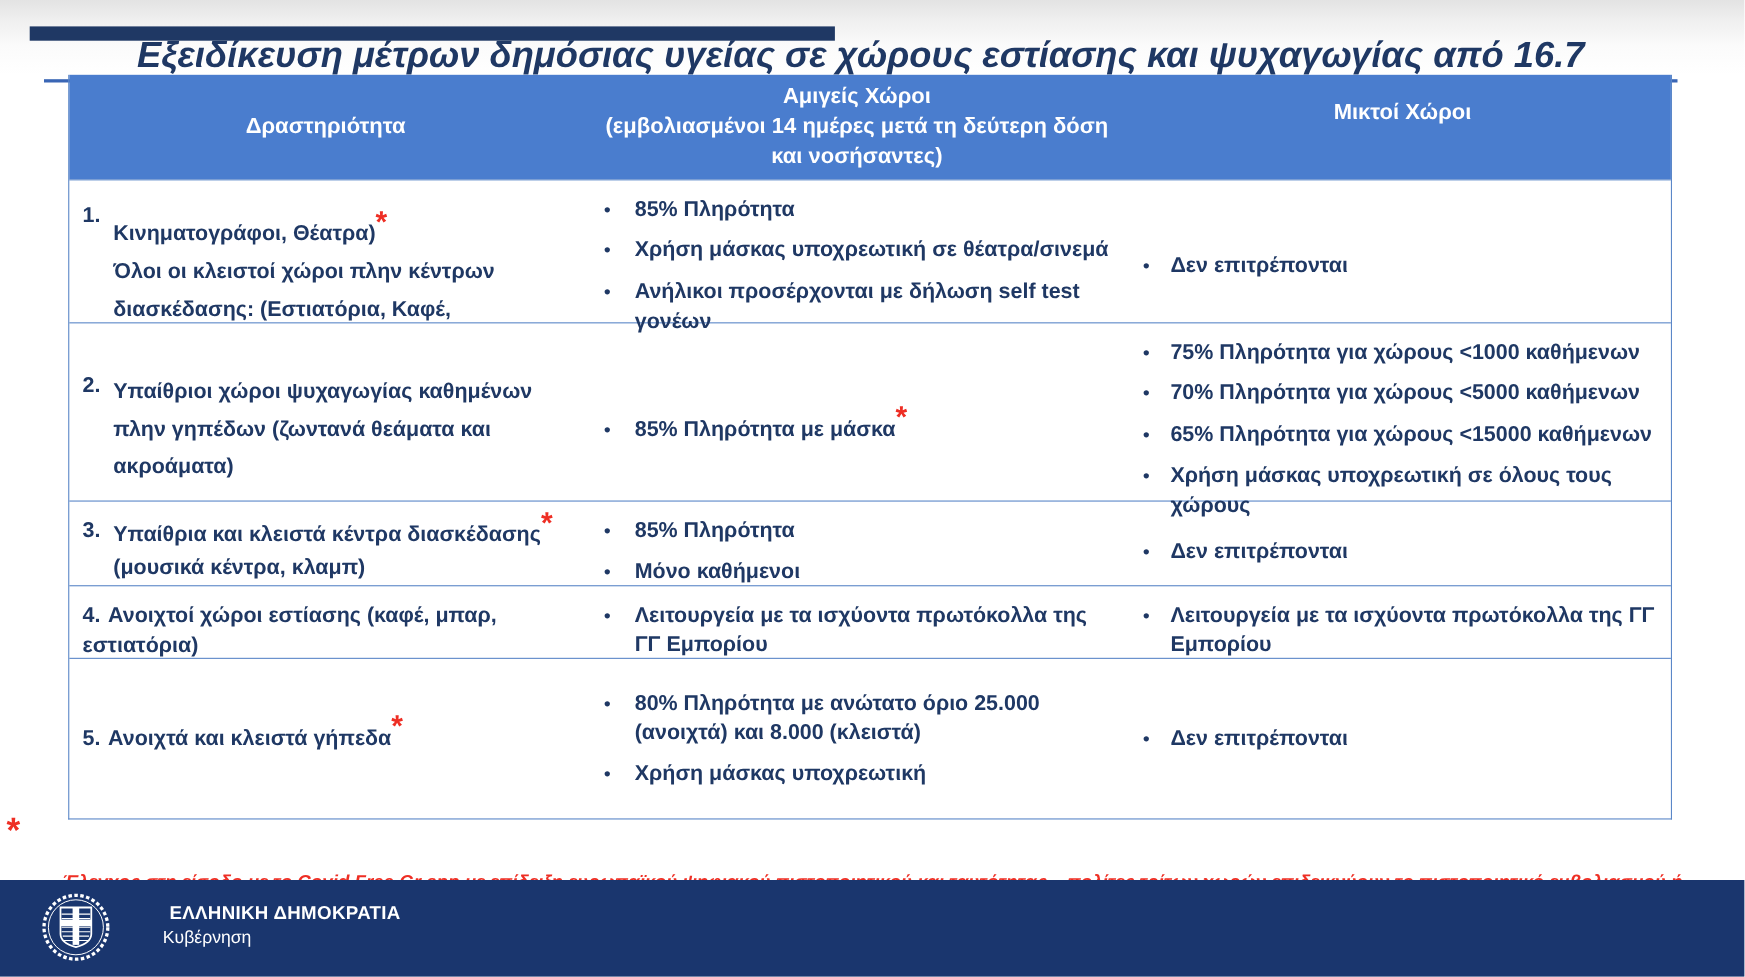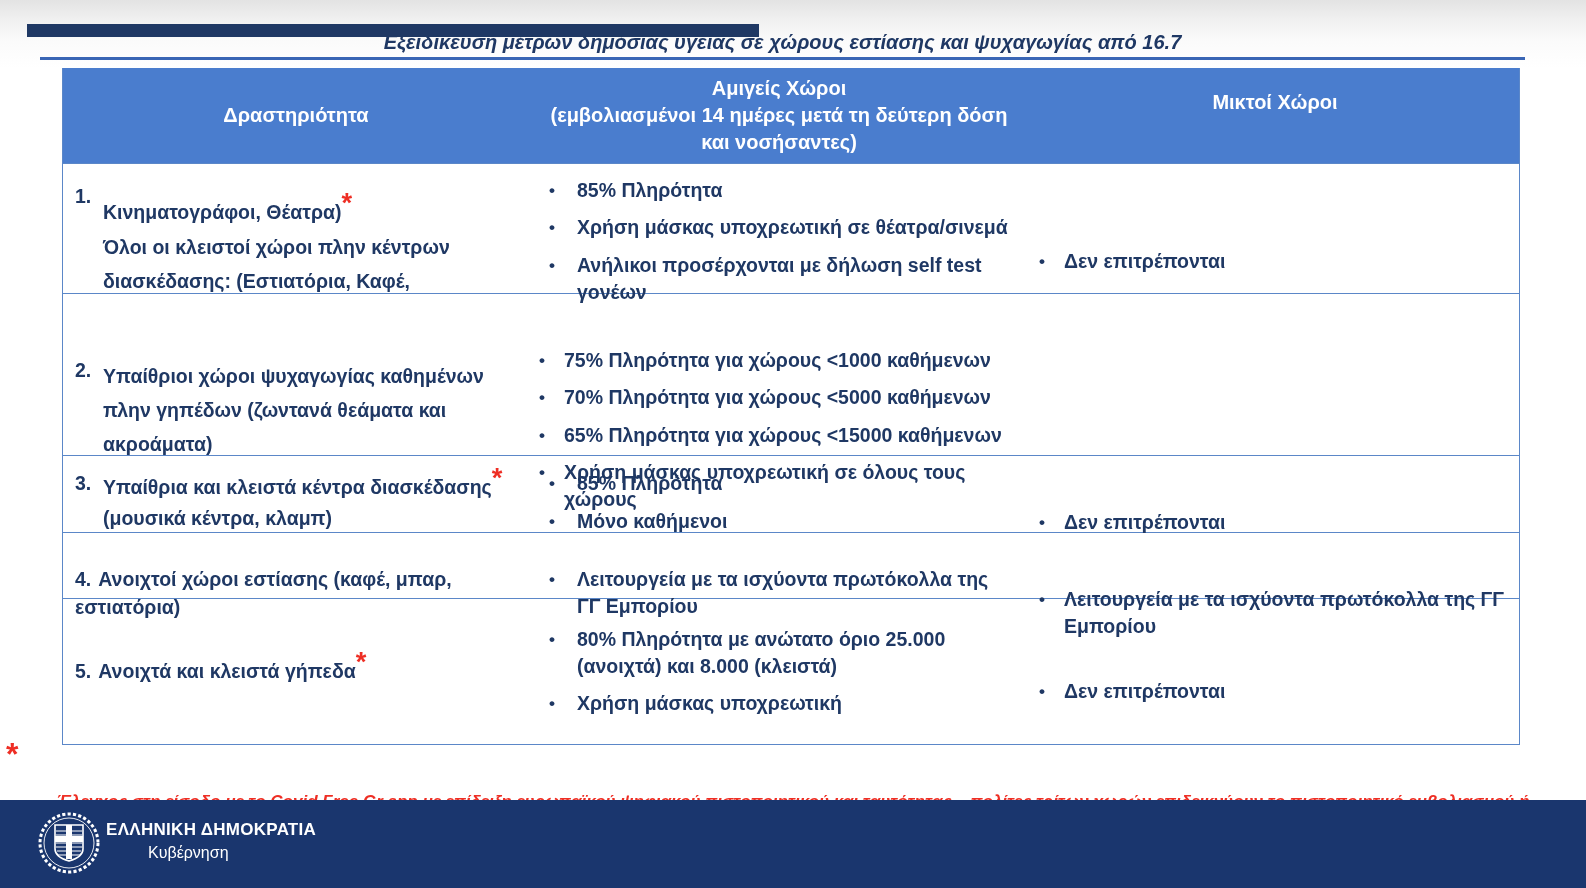--- a/index.html
+++ b/index.html
@@ -8,21 +8,21 @@
     position:relative; width:1586px; height:888px;
     background:linear-gradient(180deg,#e3e3e3 0px,#efefef 18px,#fbfbfb 42px,#ffffff 68px,#ffffff 100%);
     font-family:"Liberation Sans",sans-serif;
     color:#1f3864;
   }
   .topbar { position:absolute; left:27px; top:24px; width:732px; height:13px; background:#1f3864; }
   .titlewrap {
     position:absolute; left:40px; top:31px; width:1485px;
     text-align:center; border-bottom:3px solid #3a66b5; padding-bottom:3px;
   }
-  .title { font-size:20px; font-weight:bold; font-style:italic; color:#1f3864; letter-spacing:0; }
+  .title { font-size:33px; font-weight:bold; font-style:italic; color:#1f3864; letter-spacing:0; }
 
   
   .gtable {
     position:absolute; left:62px; top:68px; width:1458px;
     border-left:1px solid #5b87c8; border-right:1px solid #5b87c8; border-bottom:1px solid #5b87c8;
   }
   .trow { display:grid; grid-template-columns:466px 500px 492px; border-top:1px solid #5b87c8; }
   .trow.header { height:95px; background:#4a7dce; color:#ffffff; border-top:none; }
   .hcell { display:flex; align-items:center; justify-content:center; text-align:center;
            font-size:20px; font-weight:bold; line-height:1.35; padding:4px 10px; }
@@ -33,40 +33,40 @@
           font-size:19.5px; font-weight:bold; color:#1f3864; padding:8px 12px; }
   .act-flex { display:flex; }
   .act-flex .num { flex:0 0 28px; }
   .act-body { flex:1; }
   .act-line { line-height:1.75; }
   .act-line.mt { margin-top:10px; }
   .act-plain { line-height:1.45; }
   .num-inline { margin-right:7px; }
 
   .cell.list { padding-left:20px; padding-right:14px; }
-  .cell.list.mx { padding-left:10px;margin-top:40px; }
+  .cell.list.mx { padding-left:10px; }
   .bullet { display:flex; line-height:1.4; margin:5px 0; }
   .bullet::before { content:"•"; flex:0 0 28px; font-size:17px; padding-top:2px; }
   .cell.list.mx .bullet::before { flex:0 0 25px; }
   .btx { flex:1; }
 
   .ast { color:#ee2e24; font-weight:bold; font-size:1.4em; vertical-align:super; line-height:0; }
 
   
   .footnote-marker { position:absolute; left:6px; top:736px; color:#ee2e24; font-size:32px; font-weight:bold; }
   .footnote {
     position:absolute; left:28px; top:789px; width:1530px; text-align:center;
     color:#ee2e24; font-size:17px; font-weight:bold; font-style:italic; line-height:1.55;
   }
 
   
   .footer { position:absolute; left:0; top:800px; width:1586px; height:88px; background:#1a366e; }
   .emblem { position:absolute; left:37px; top:811px; width:64px; height:64px; }
   .footer-text { position:absolute; left:106px; top:820px; color:#ffffff; }
-  .footer-org { font-size:17px; font-weight:bold; letter-spacing:0.3px; }
+  .footer-org { font-size:17px; font-weight:bold; letter-spacing:0.3px;margin-left:48px; }
   .footer-sub { font-size:16px; margin-top:4px; padding-left:3px;margin-left:39px; }
 </style>
 </head>
 <body>
 
 <div class="slide">
 
   <div class="topbar"></div>
 
   <div class="titlewrap">
@@ -111,20 +111,25 @@
     </div>
 
     <div class="trow" style="height:162px">
       <div class="cell">
         <div class="act-flex">
           <span class="num">2.</span>
           <div class="act-body">
             <div class="act-line"><span>Υπαίθριοι χώροι ψυχαγωγίας καθημένων πλην γηπέδων (ζωντανά θεάματα και ακροάματα)</span><span class="ast"></span></div>
           </div>
         </div>
+      </div>
+      <div class="cell list">
+        <div class="bullet">
+            <span class="btx"><span>85% Πληρότητα με μάσκα</span><span class="ast">*</span></span>
+          </div>
       </div>
       <div class="cell list mx">
         <div class="bullet">
             <span class="btx"><span>75% Πληρότητα για χώρους &lt;1000 καθήμενων</span></span>
           </div>
         <div class="bullet">
             <span class="btx"><span>70% Πληρότητα για χώρους &lt;5000 καθήμενων</span></span>
           </div>
         <div class="bullet">
             <span class="btx"><span>65% Πληρότητα για χώρους &lt;15000 καθήμενων</span></span>

